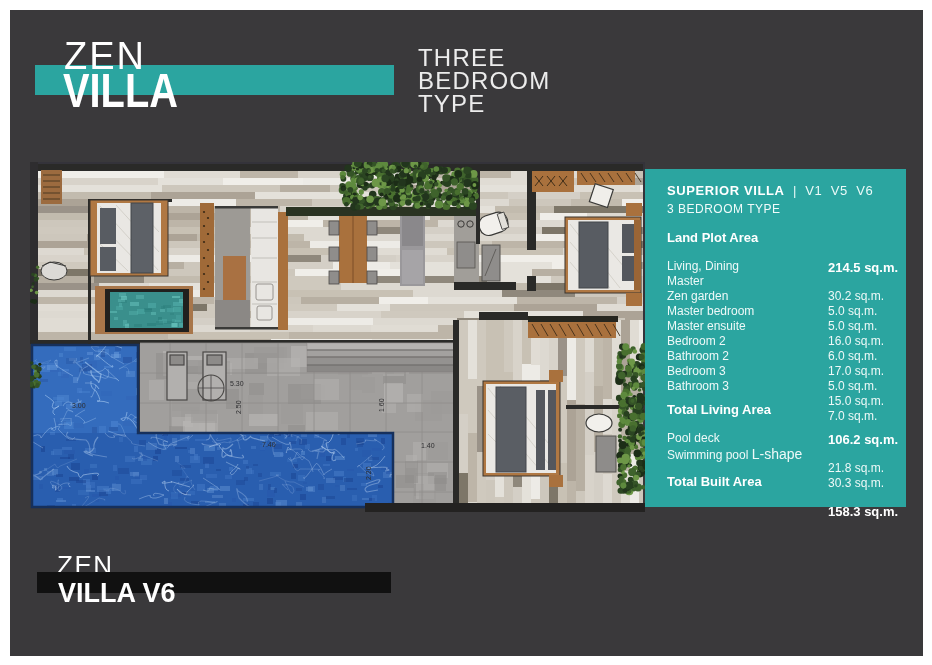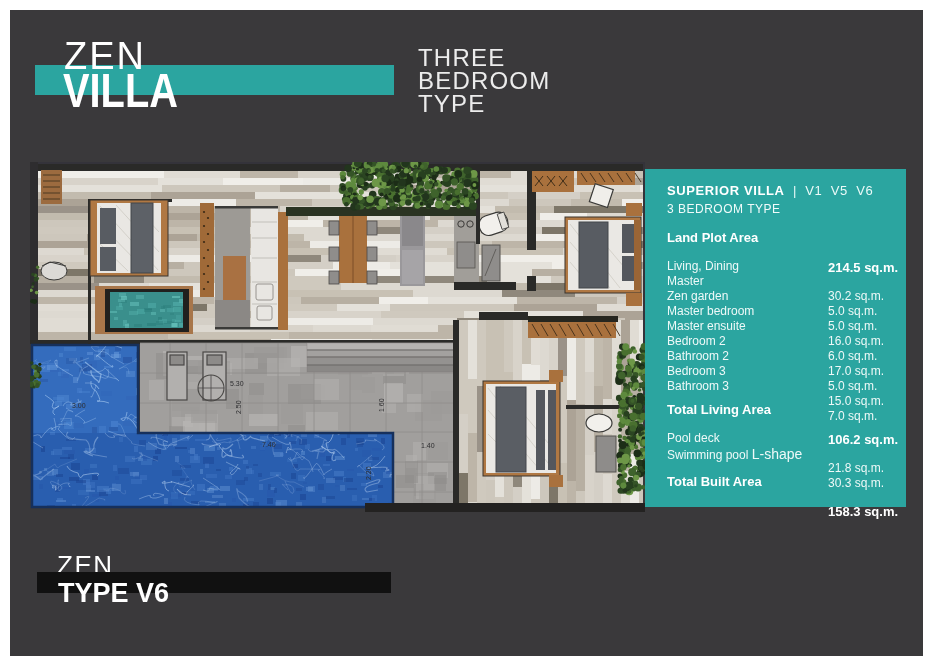--- a/index.html
+++ b/index.html
@@ -1947,13 +1947,13 @@
 <div class="abs row" style="top:349px"><span>Bathroom 2</span><span class="v">5.0 sq.m.</span></div>
 <div class="abs row" style="top:364px"><span>Bedroom 3</span><span class="v">15.0 sq.m.</span></div>
 <div class="abs row" style="top:379px"><span>Bathroom 3</span><span class="v">7.0 sq.m.</span></div>
 <div class="abs row brow" style="top:402px"><span>Total Living Area</span><span class="v">106.2 sq.m.</span></div>
 <div class="abs row" style="top:431px"><span>Pool deck</span><span class="v">21.8 sq.m.</span></div>
 <div class="abs row" style="top:446px"><span>Swimming pool <span style="font-size:14px">L-shape</span></span><span class="v">30.3 sq.m.</span></div>
 <div class="abs row brow" style="top:474px"><span>Total Built Area</span><span class="v">158.3 sq.m.</span></div>
 
 <div class="abs zen2">ZEN</div>
 <div class="abs blackbar"></div>
-<div class="abs villa2">TYPE V6</div>
+<div class="abs villa2">VILLA V6</div>
 
 </body></html>

